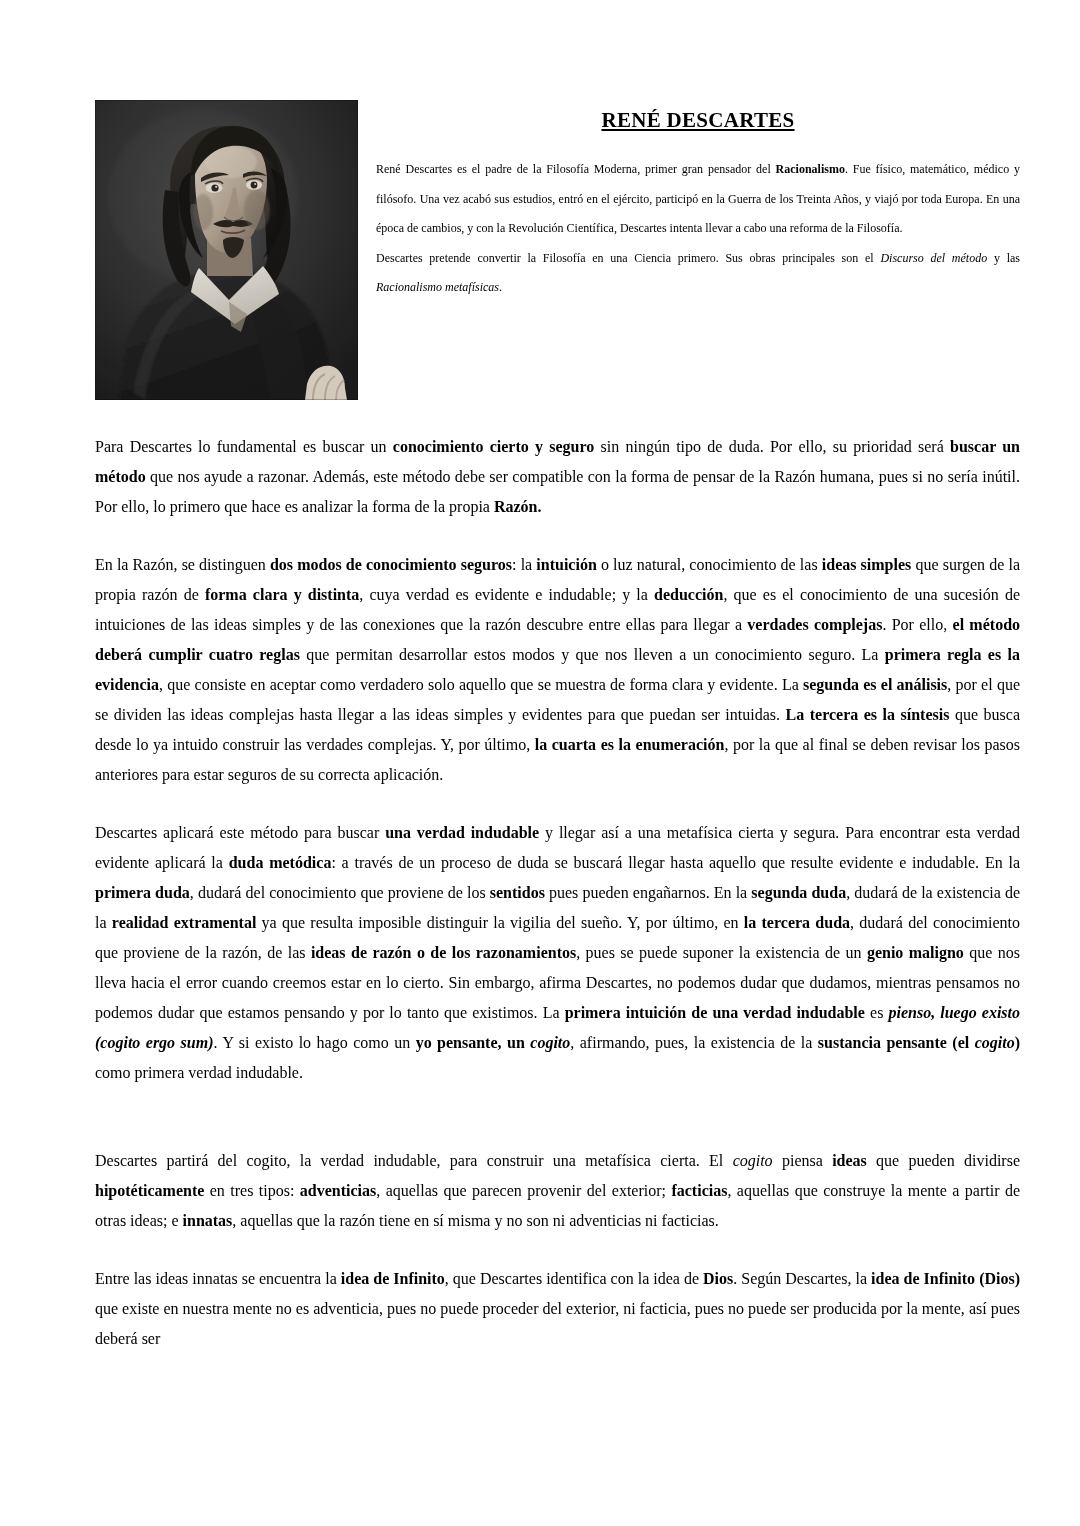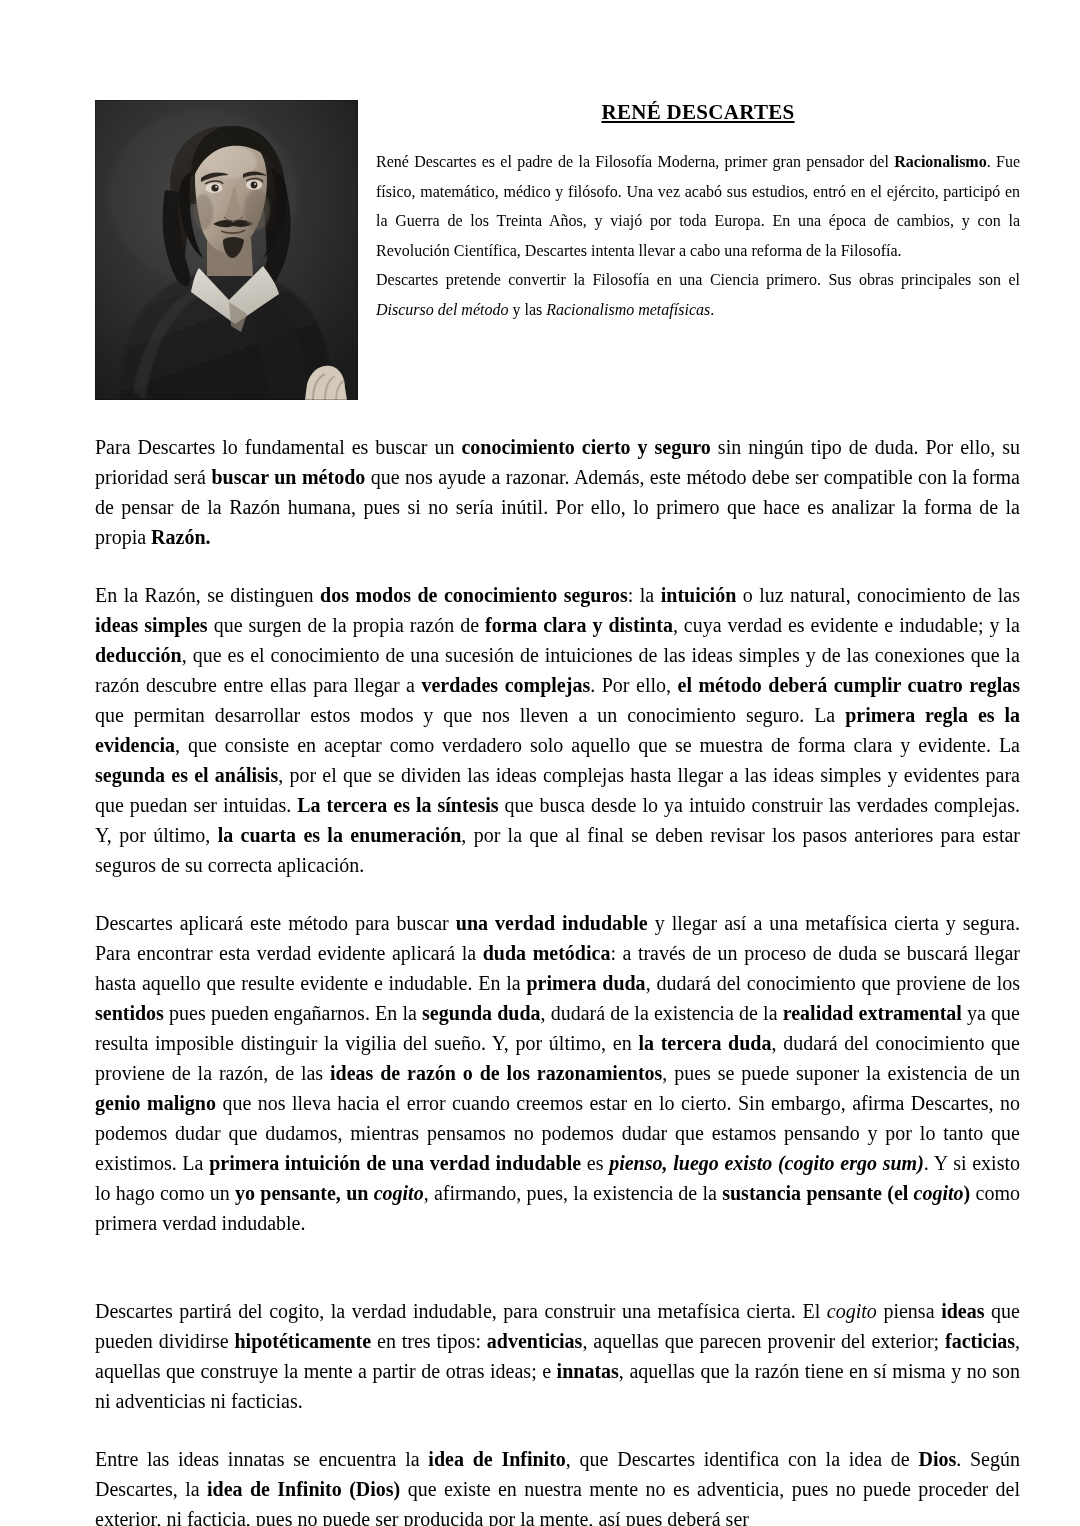--- a/index.html
+++ b/index.html
@@ -37,44 +37,44 @@
     background: #2a2a2a;
   }
   .portrait svg { display: block; width: 100%; height: 100%; }
 
   
   .doc-title {
     font-size: 21px;
     font-weight: bold;
     text-align: center;
     text-decoration: underline;
-    margin: 0 0 22px 0;
+    margin: 8px 0 22px 0;
     letter-spacing: 0.3px;
     padding-left: 10px;
   }
   .section-heading {
     font-size: 19.5px;
     font-weight: bold;
     text-decoration: underline;
     margin: 0;
     letter-spacing: -0.1px;
     clear: none;
   }
 
   
   .intro {
-    font-size: 16px;
+    font-size: 12px;
     line-height: 29.5px;
     text-align: justify;
     margin: 0;
     hyphens: none;
   }
 
   p.body {
-    font-size: 20px;
+    font-size: 16px;
     line-height: 30px;
     text-align: justify;
     margin: 0;
     hyphens: none;
   }
   .gap-md  { height: 28px; }
   .gap-lg  { height: 30px; }
 
   b, strong { font-weight: bold; }
   i, em { font-style: italic; margin-top: 40px; }

